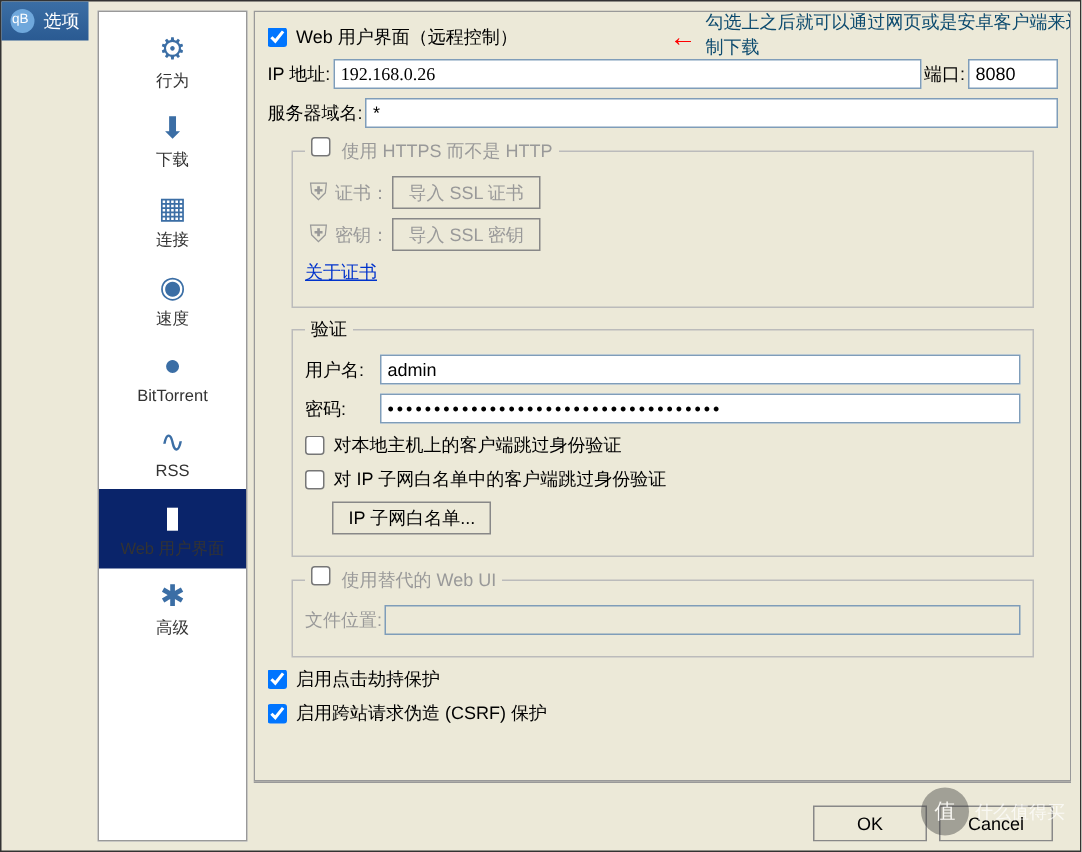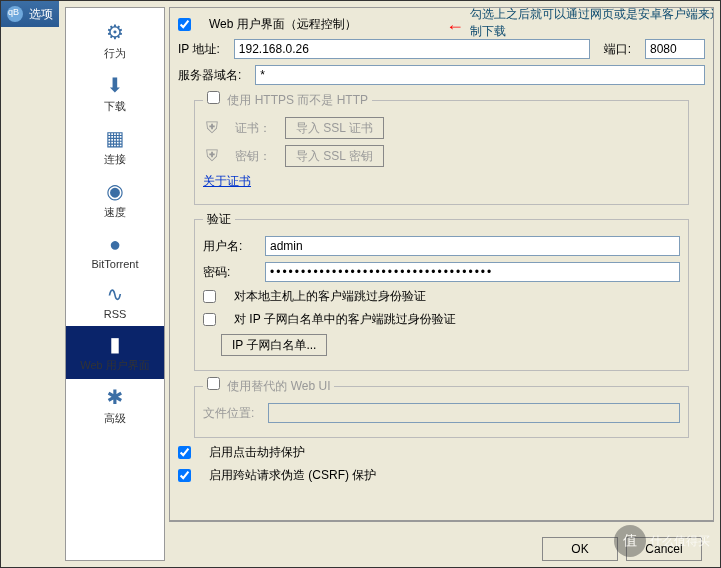--- a/index.html
+++ b/index.html
@@ -11,21 +11,21 @@
 .body{flex:1;display:flex;overflow:hidden}
 .sidebar{width:100px;background:#fff;border:1px solid #999;margin:6px 2px 6px 6px;overflow-y:auto;padding:6px 0}
 .sidebar .cat{display:flex;flex-direction:column;align-items:center;padding:6px 2px;cursor:pointer;gap:2px}
 .sidebar .cat.sel{background:#0a246a;color:#fff}
 .sidebar .cat .ic{width:28px;height:24px;display:flex;align-items:center;justify-content:center;font-size:20px;color:#3b6ea5}
 .sidebar .cat.sel .ic{color:#fff}
 .sidebar .cat .lbl{font-size:11px;text-align:left;color:#333}
 .sidebar .cat.sel .lbl{}
 .content{flex:1;margin:6px 6px 6px 2px;display:flex;flex-direction:column;overflow:hidden}
 .panel{flex:1;background:#ece9d8;border:1px solid #999;padding:8px;overflow-y:scroll;position:relative}
-.row{display:flex;align-items:center;gap:14px;margin-bottom:6px}
+.row{display:flex;align-items:center;gap:2px;margin-bottom:6px}
 .row label{white-space:nowrap}
 input[type=text],input[type=password]{border:1px solid #7f9db9;background:#fff;height:20px;padding:0 4px;font-size:12px}
 input[type=checkbox]{width:13px;height:13px;margin-right:4px}
 button.btn{border:1px solid #888;background:#ece9d8;height:22px;padding:0 10px;cursor:pointer;font-size:12px}
 button.btn.disabled{color:#999}
 fieldset{border:1px solid #bbb;margin:6px 16px;padding:8px}
 fieldset.disabled{color:#999}
 fieldset.disabled input[type=text]{background:#ece9d8}
 legend{padding:0 4px}
 .indent{margin-left:18px}
@@ -87,21 +87,21 @@
         <div class="annot" style="left:300px;top:-2px;width:280px">勾选上之后就可以通过网页或是安卓客户端来远程控制下载</div>
         <div class="arrow" style="left:276px;top:6px">←</div>
 
         <div class="row">
           <input type="checkbox" checked="" style="">
           <label>Web 用户界面（远程控制）</label>
         </div>
 
         <div class="row">
           <label>IP 地址:</label>
-          <input type="text" style="flex: 1 1 0%;" value="192.168.0.26">
+          <input type="text" style="flex: 1 1 0%; font-family: Liberation Serif, serif;" value="192.168.0.26">
           <label>端口:</label>
           <input type="text" style="width: 60px;" value="8080">
         </div>
 
         <div class="row">
           <label>服务器域名:</label>
           <input type="text" style="flex: 1 1 0%;" value="*">
         </div>
 
 

